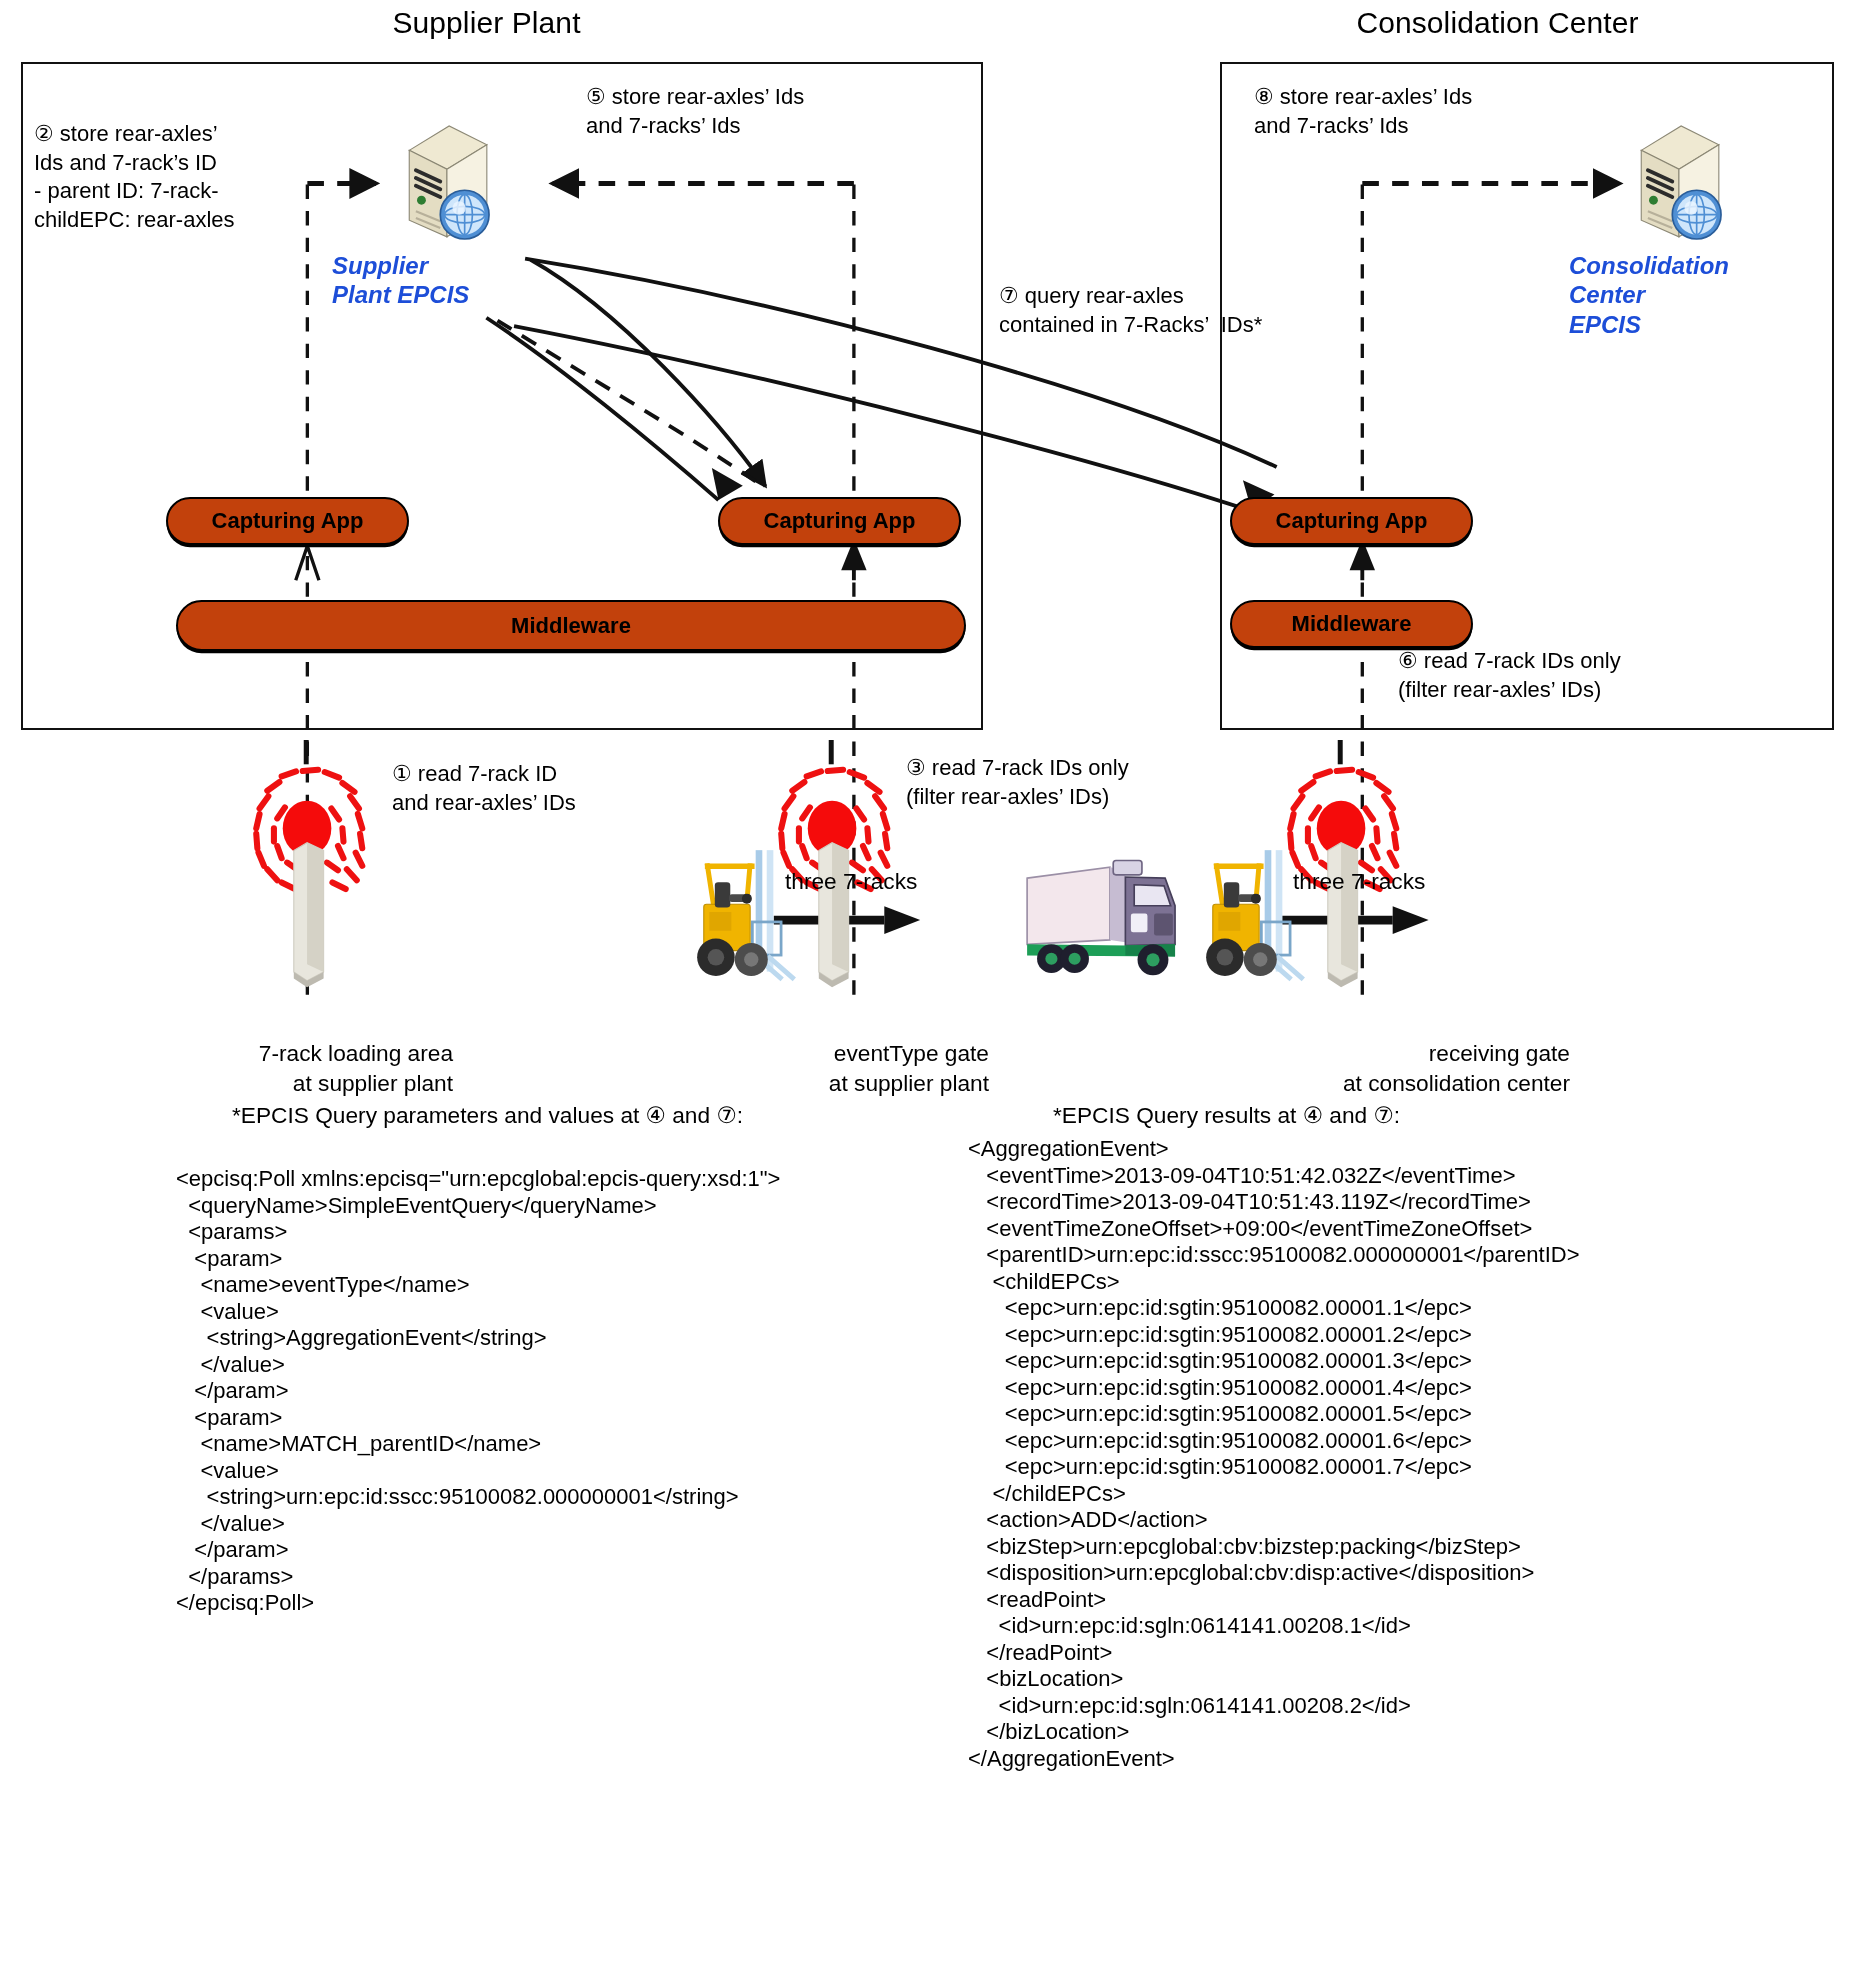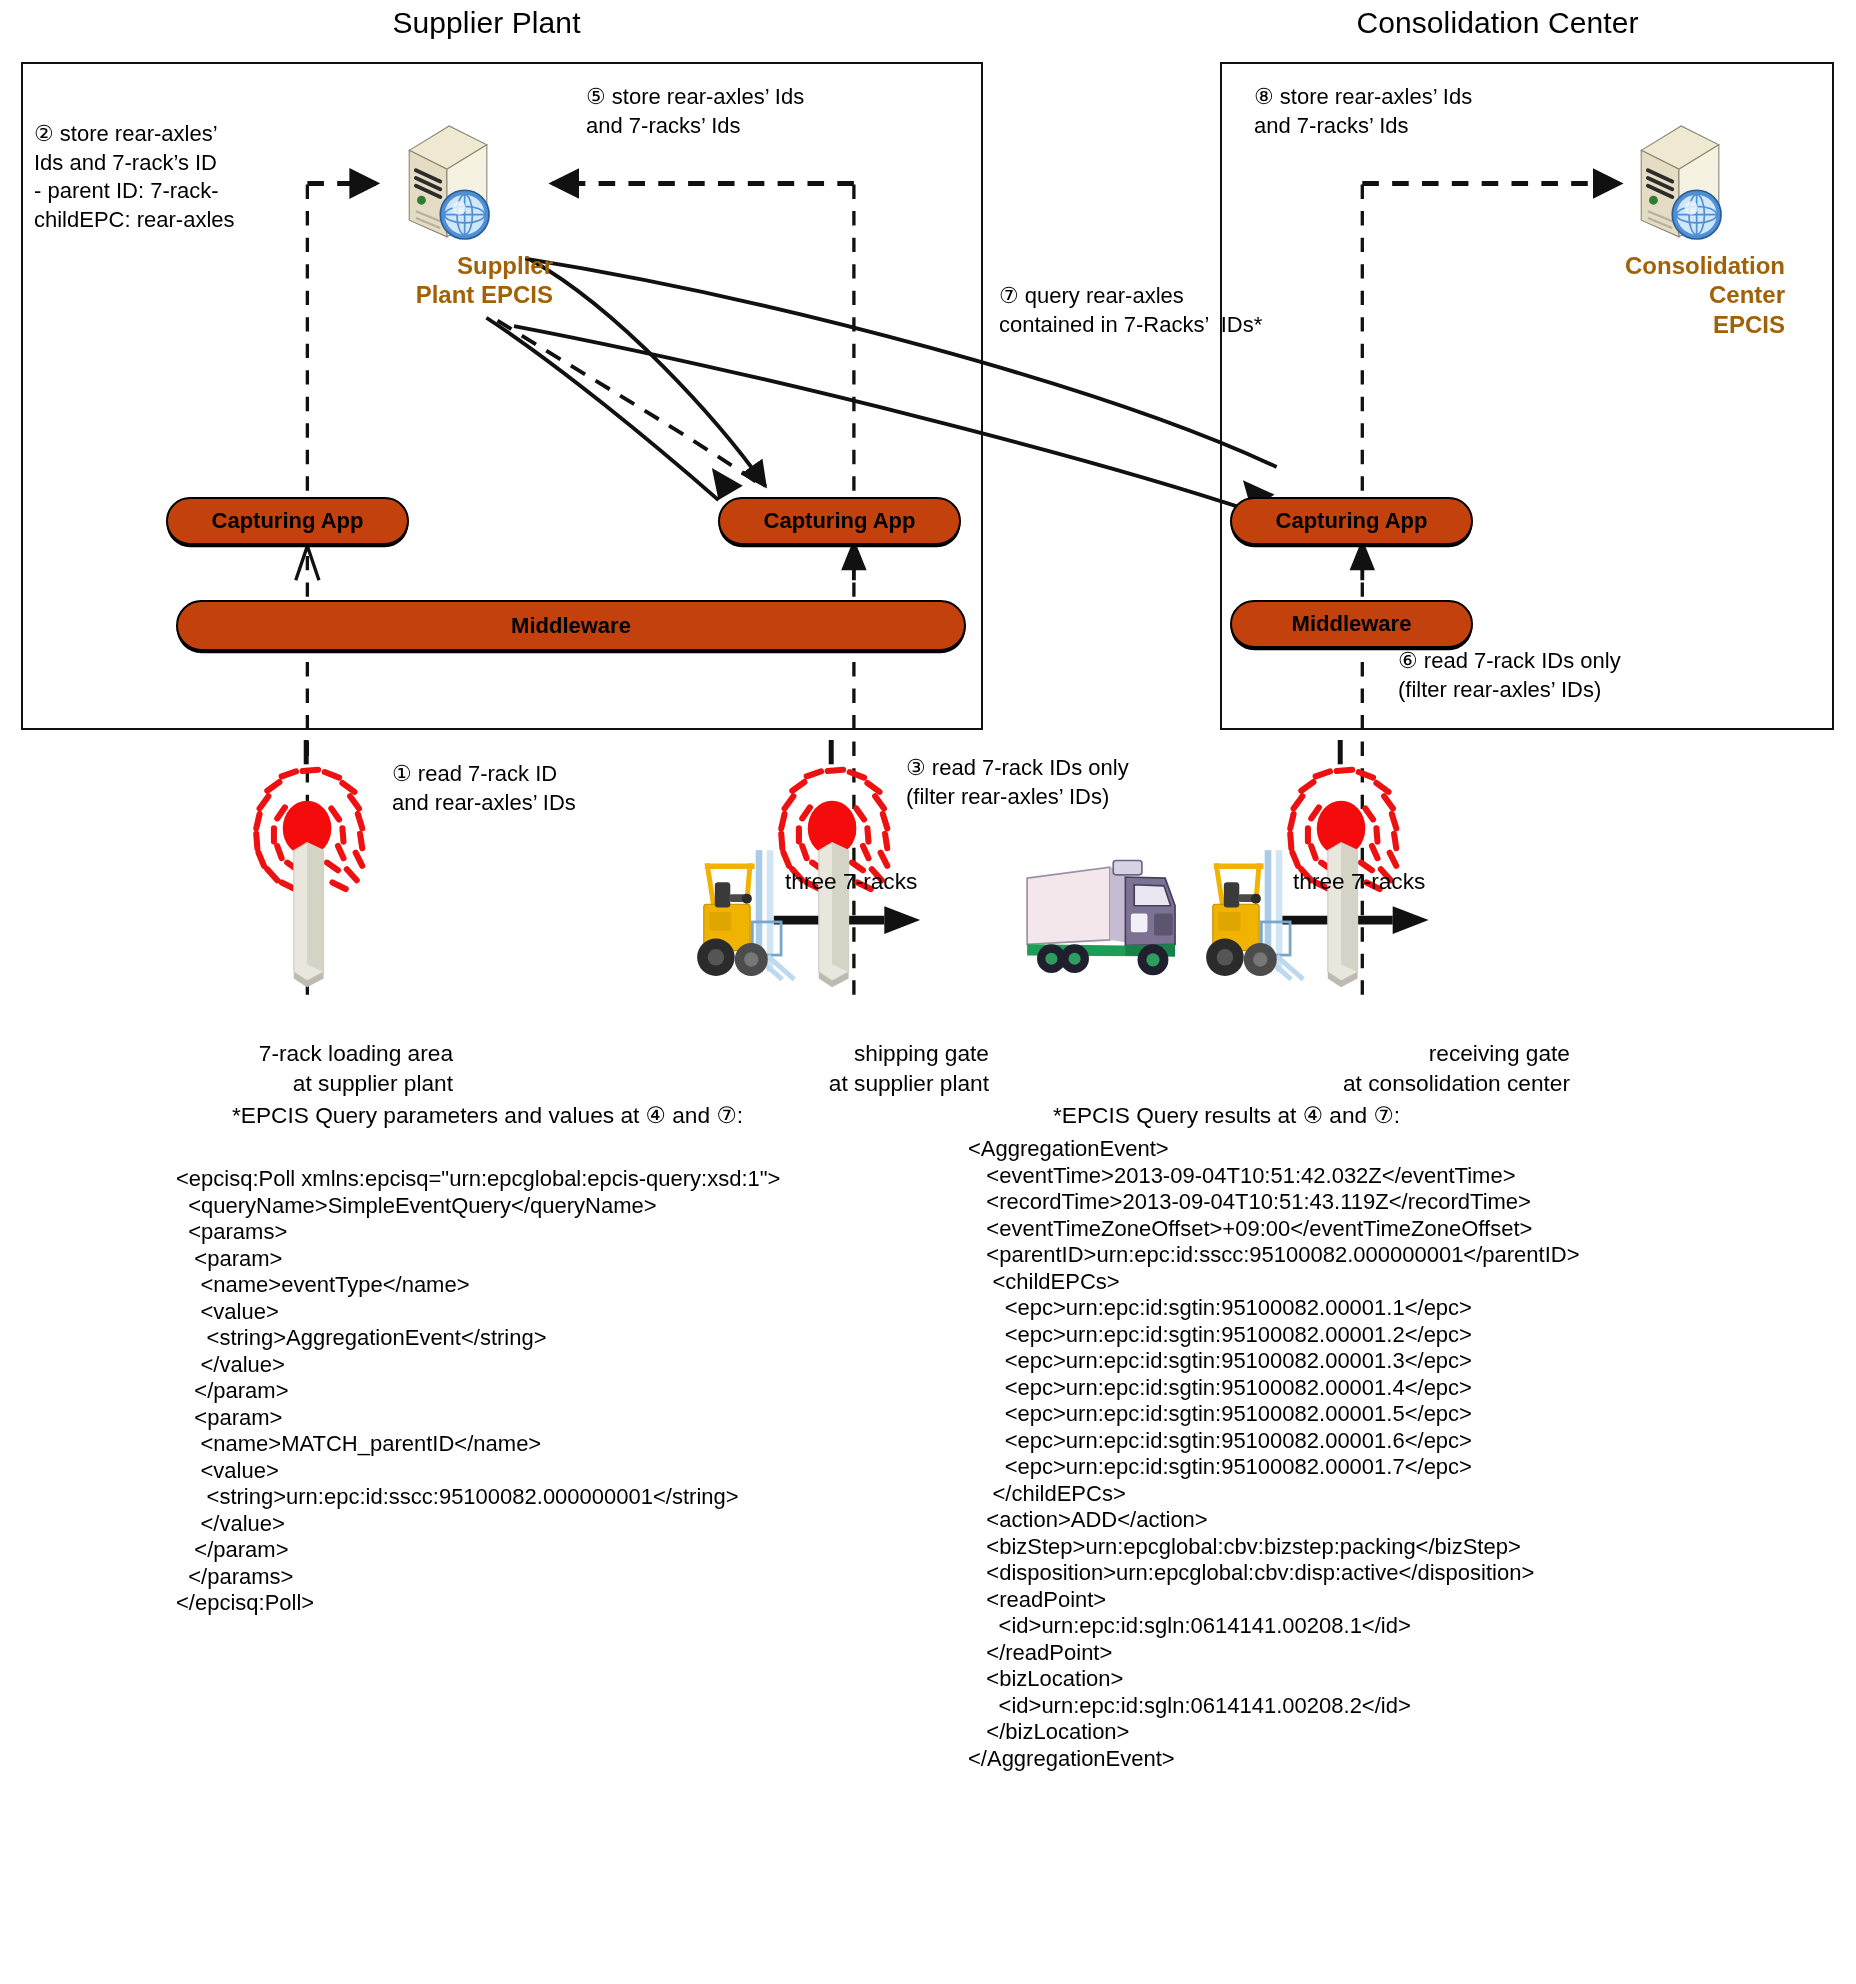--- a/index.html
+++ b/index.html
@@ -32,26 +32,27 @@
   
   .step-text {
     font-size: 22px;
     line-height: 1.30;
     white-space: pre;
     font-weight: 400;
   }
 
   
   .epcis-label {
-    color: #a16207;
+    color: #1d4ed8;
     font-weight: bold;
     font-size: 24px;
     line-height: 1.22;
-    text-align: right;
+    text-align: left;
     white-space: pre;
+    font-style: italic;
   }
 
   
   .stadium {
     border: 2.2px solid #000;
     border-radius: 552px;
     background: #c2410c;
     display: flex;
     align-items: center;
     justify-content: center;
@@ -350,21 +351,21 @@
       </g>
       <ellipse cx="116" cy="160" rx="44" ry="50" fill="#f50b0b"></ellipse>
       <polygon points="92,200 116,186 146,200 146,420 116,436 92,420" fill="#e8e6dd" stroke="#cfccc0" stroke-width="2"></polygon>
       <polygon points="116,186 146,200 146,420 116,406" fill="#d5d2c6"></polygon>
       <polygon points="92,420 116,436 146,420 146,432 116,448 92,432" fill="#bdbab0"></polygon>
     </svg>
   </div>
 
   <div class="abs flow-label" style="left:785px; top:868px;">three 7-racks</div>
 
-  <div class="abs loc-caption" style="left:680px; top:1039px; width:309px;">shipping gate
+  <div class="abs loc-caption" style="left:680px; top:1039px; width:309px;">eventType gate
 at supplier plant</div>
 
   <div class="abs" style="left:1017px; top:845px; width:177px; height:138px;">
     <svg width="177" height="138" viewBox="0 0 320 250">
 
       <polygon points="18,60 168,40 168,172 18,180" fill="#f3e7ec" stroke="#9b8fa6" stroke-width="3"></polygon>
       <polygon points="168,40 196,48 196,176 168,172" fill="#c6bcd2"></polygon>
 
       <rect x="174" y="28" width="52" height="26" rx="5" fill="#d8d3e4" stroke="#6e6582" stroke-width="3"></rect>
 

